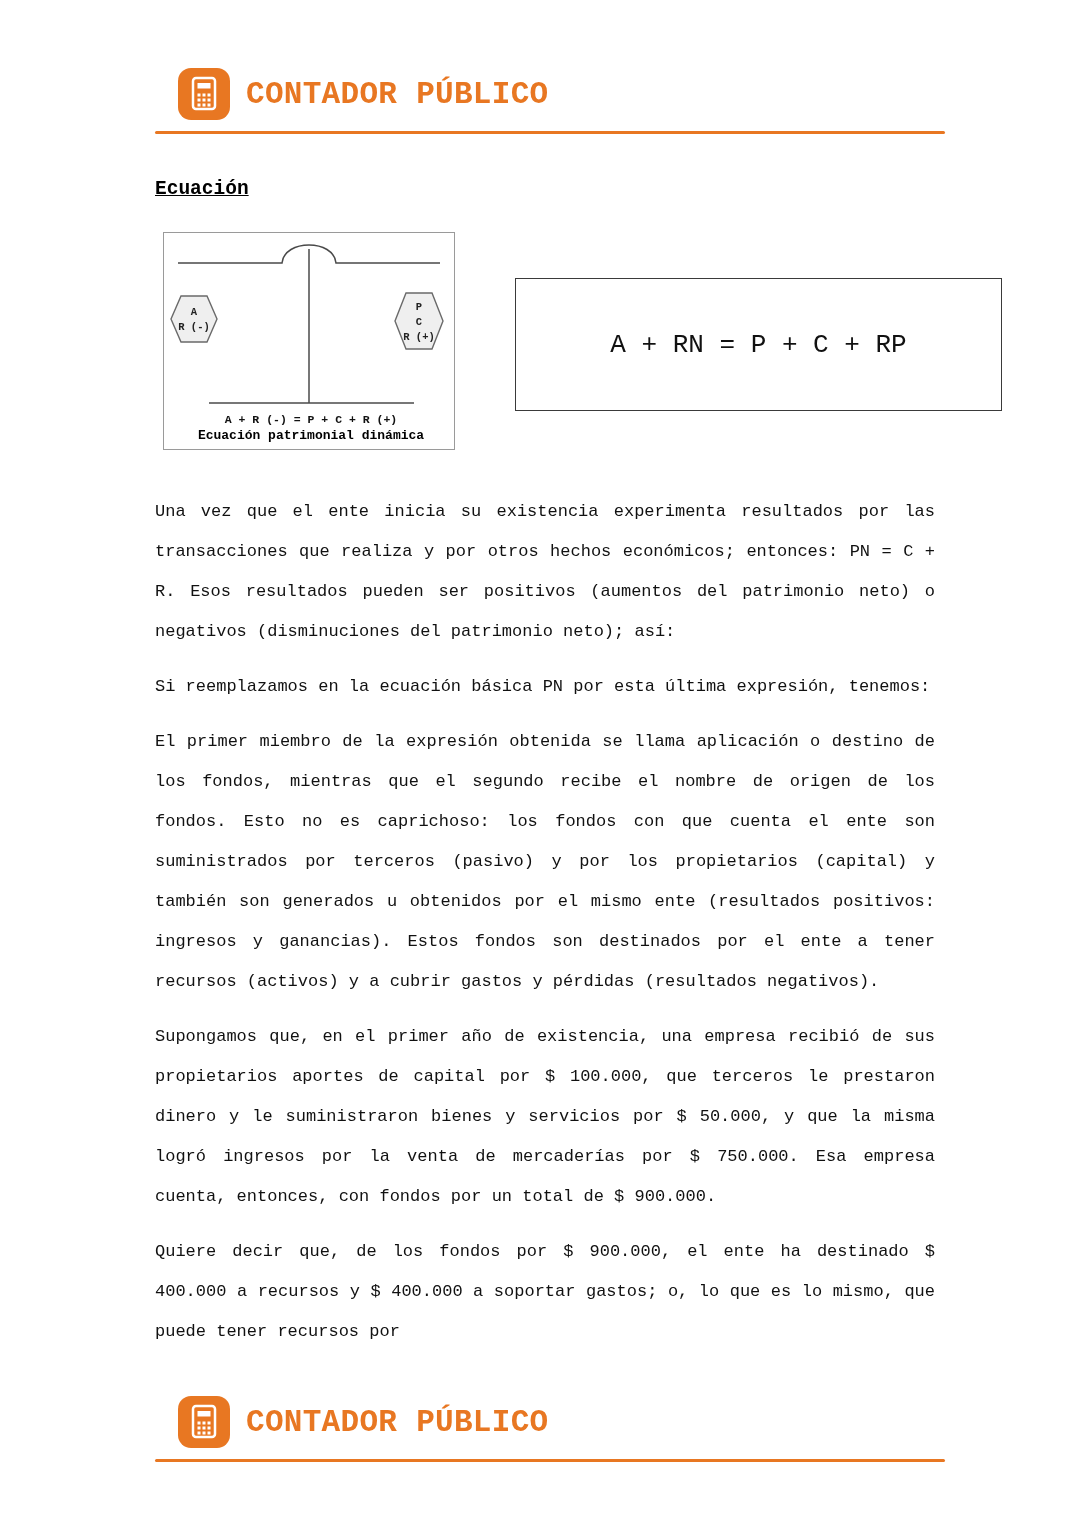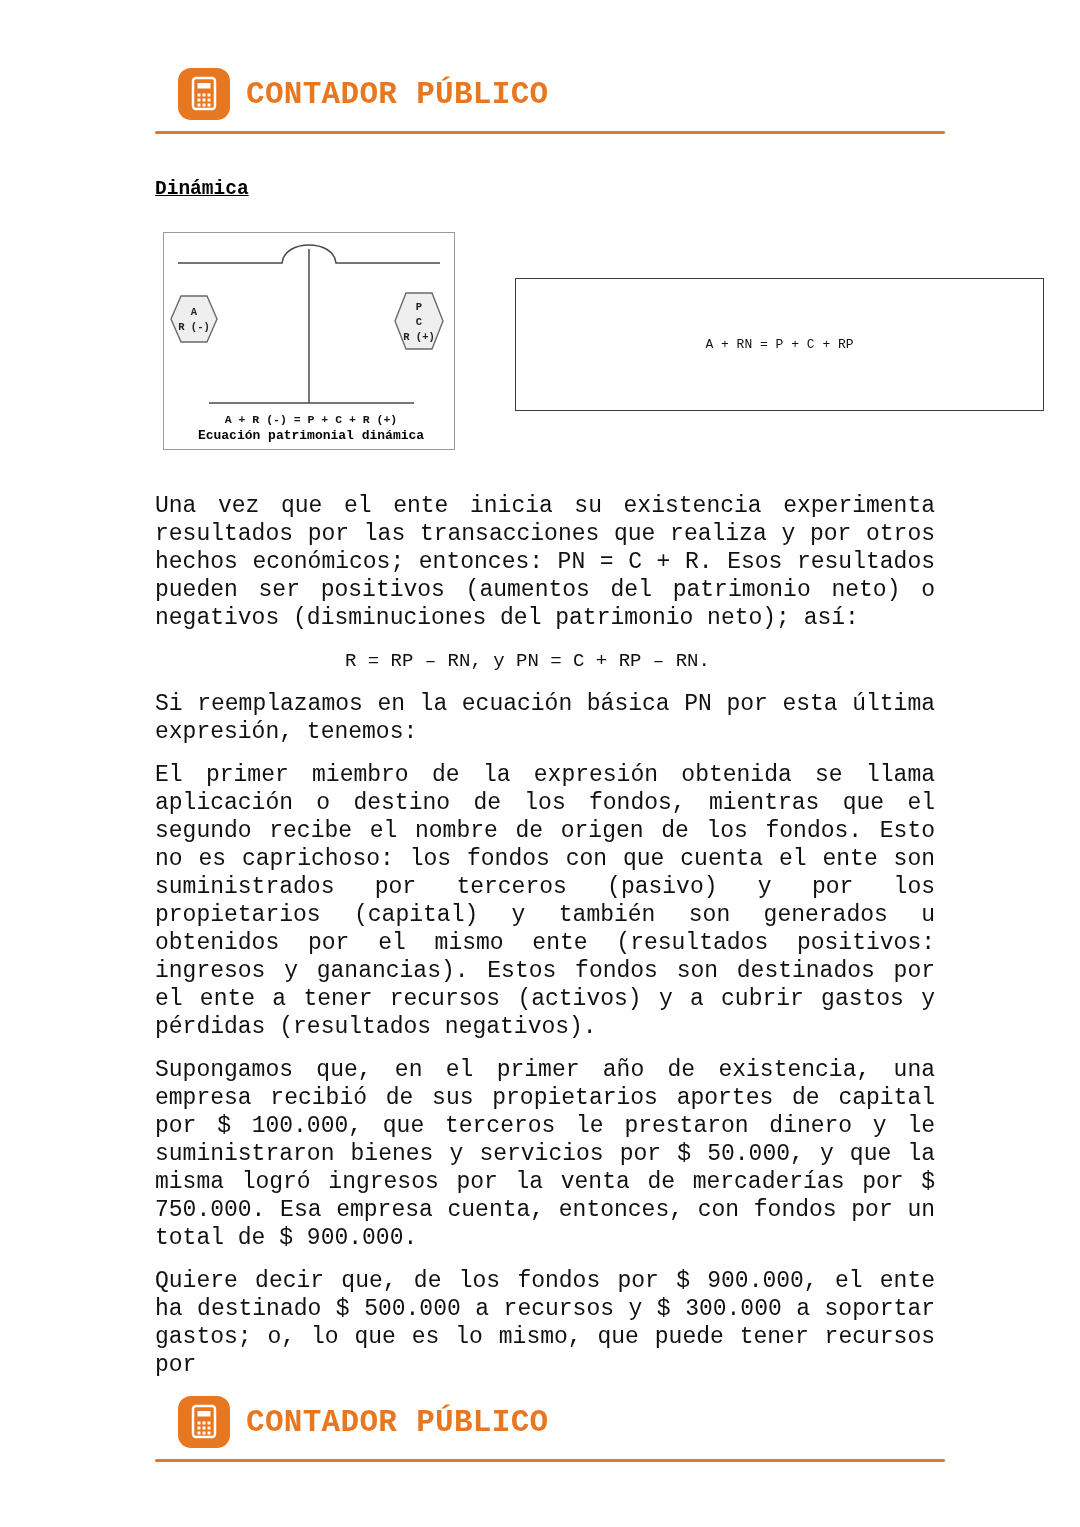--- a/index.html
+++ b/index.html
@@ -16,25 +16,25 @@
   .logo-badge { width:52px; height:52px; flex:0 0 auto; }
   .brand-text { font-size:31px; font-weight:bold; color:var(--accent); letter-spacing:0.3px; }
   .rule { height:3px; background:var(--accent); margin:11px 135px 0 155px; border-radius:2px; }
   
   .heading { margin:44px 0 0 155px; font-size:19.5px; font-weight:bold; text-decoration:underline; color:#000; }
   
   .content { margin:0 145px 0 155px; }
   .figure-row { position:relative; height:218px; margin:32px 0 42px 0; }
   .diagram-box { position:absolute; left:8px; top:0; width:292px; height:218px; border:1px solid #9a9a9a; background:#fff; }
   .formula-box {
-    position:absolute; left:360px; top:46px; width:529px; height:133px;
+    position:absolute; left:360px; top:46px; width:487px; height:133px;
     border:1.6px solid #3a3a3a; display:flex; flex-direction:column;
-    justify-content:center; align-items:center; font-size:13px; line-height:28px; color:#111;
+    justify-content:center; align-items:center; font-size:26px; line-height:28px; color:#111;
   }
-  .para { font-size:23px; line-height:28px; text-align:justify; margin-bottom:15px; color:#111; }
+  .para { font-size:17px; line-height:40px; text-align:justify; margin-bottom:15px; color:#111; }
   .formula { font-size:19px; line-height:28px; margin:0 0 15px 190px; color:#111; }
   .footer { position:absolute; left:0; right:0; top:1390px; }
 </style>
 </head>
 <body>
 
 <div class="page">
 
   <div class="header">
     <div class="brand-row">
@@ -52,21 +52,21 @@
           <rect x="19.5" y="35.5" width="3" height="3" fill="#fff"></rect>
             <rect x="24.5" y="35.5" width="3" height="3" fill="#fff"></rect>
             <rect x="29.5" y="35.5" width="3" height="3" fill="#fff"></rect>
         </svg>
       </span>
       <span class="brand-text">CONTADOR PÚBLICO</span>
     </div>
     <div class="rule"></div>
   </div>
 
-  <div class="heading">Dinámica</div>
+  <div class="heading">Ecuación</div>
 
   <div class="content">
 
     <div class="figure-row">
 
       <div class="diagram-box">
         <svg width="290" height="216" viewBox="0 0 290 216" aria-hidden="true">
 
           <path d="M 14 30 L 118 30 C 120 6 170 6 172 30 L 276 30" fill="none" stroke="#4a4a4a" stroke-width="1.5"></path>
 
@@ -88,25 +88,24 @@
           <text x="147" y="206" text-anchor="middle" font-size="13" font-weight="bold" fill="#000">Ecuación patrimonial dinámica</text>
         </svg>
       </div>
 
       <div class="formula-box">
         <div>A + RN = P + C + RP</div>
       </div>
     </div>
 
     <p class="para">Una vez que el ente inicia su existencia experimenta resultados por las transacciones que realiza y por otros hechos económicos; entonces: PN = C + R. Esos resultados pueden ser positivos (aumentos del patrimonio neto) o negativos (disminuciones del patrimonio neto); así:</p>
-    <p class="formula">R = RP – RN, y PN = C + RP – RN.</p>
     <p class="para">Si reemplazamos en la ecuación básica PN por esta última expresión, tenemos:</p>
     <p class="para">El primer miembro de la expresión obtenida se llama aplicación o destino de los fondos, mientras que el segundo recibe el nombre de origen de los fondos. Esto no es caprichoso: los fondos con que cuenta el ente son suministrados por terceros (pasivo) y por los propietarios (capital) y también son generados u obtenidos por el mismo ente (resultados positivos: ingresos y ganancias). Estos fondos son destinados por el ente a tener recursos (activos) y a cubrir gastos y pérdidas (resultados negativos).</p>
     <p class="para">Supongamos que, en el primer año de existencia, una empresa recibió de sus propietarios aportes de capital por $ 100.000, que terceros le prestaron dinero y le suministraron bienes y servicios por $ 50.000, y que la misma logró ingresos por la venta de mercaderías por $ 750.000. Esa empresa cuenta, entonces, con fondos por un total de $ 900.000.</p>
-    <p class="para">Quiere decir que, de los fondos por $ 900.000, el ente ha destinado $ 500.000 a recursos y $ 300.000 a soportar gastos; o, lo que es lo mismo, que puede tener recursos por</p>
+    <p class="para">Quiere decir que, de los fondos por $ 900.000, el ente ha destinado $ 400.000 a recursos y $ 400.000 a soportar gastos; o, lo que es lo mismo, que puede tener recursos por</p>
   </div>
 
   <div class="footer">
     <div class="brand-row">
       <span class="logo-badge">
         <svg width="52" height="52" viewBox="0 0 52 52" aria-hidden="true">
           <rect x="0" y="0" width="52" height="52" rx="13" style="fill:var(--accent)"></rect>
           <rect x="15" y="10" width="22" height="31" rx="3" fill="none" stroke="#fff" stroke-width="2.5"></rect>
           <rect x="19.5" y="15" width="13" height="5.5" fill="#fff"></rect>
           <rect x="19.5" y="25.5" width="3" height="3" fill="#fff"></rect>

